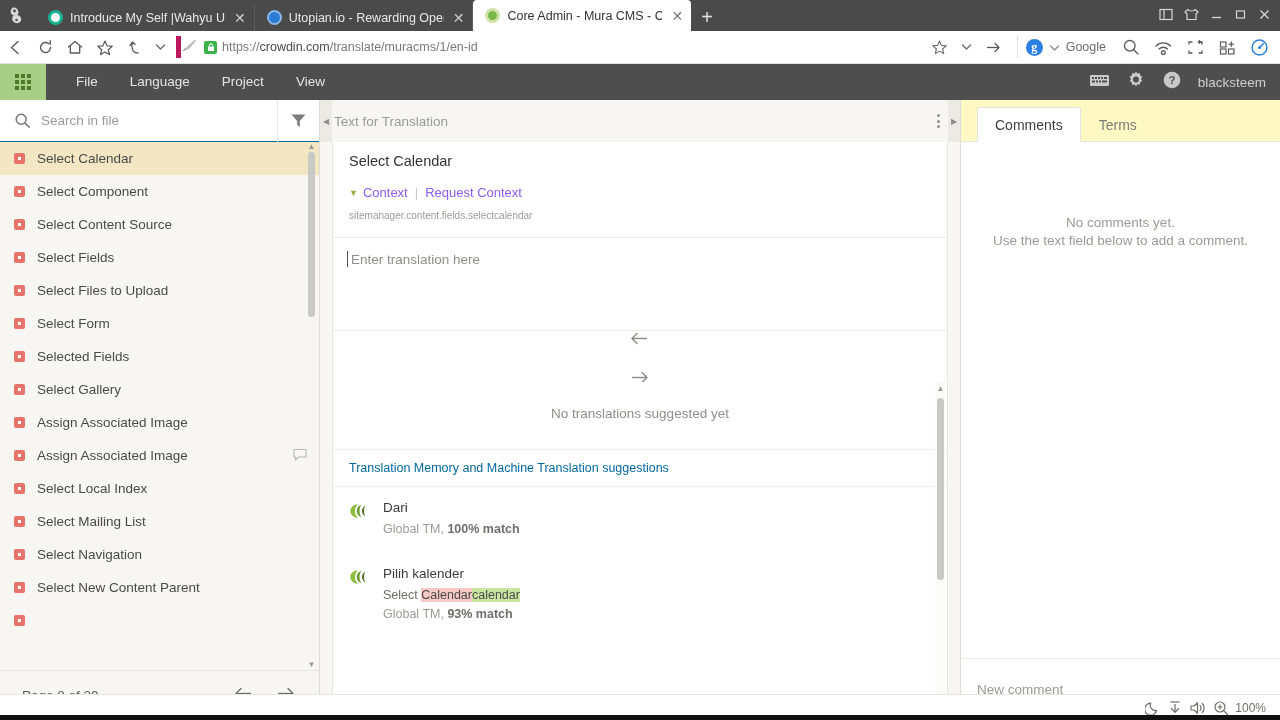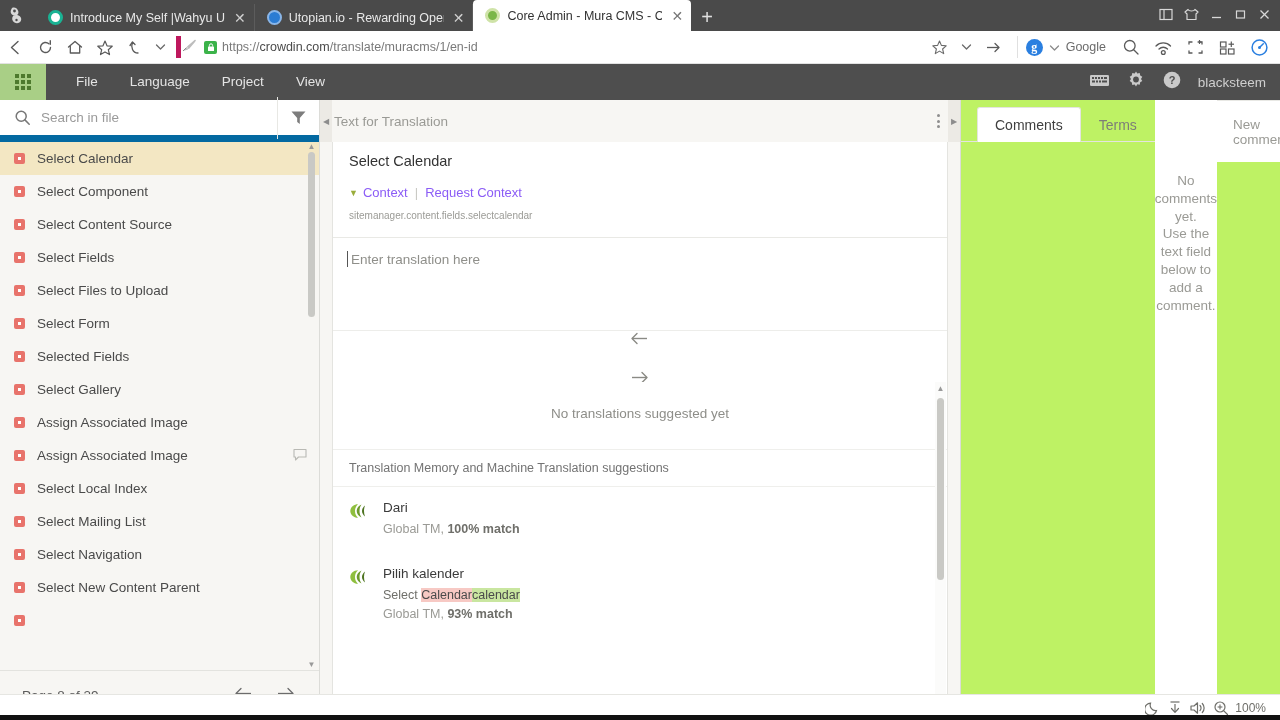--- a/index.html
+++ b/index.html
@@ -108,21 +108,21 @@
   }
 
   
   .left-panel {
     width: 320px; flex: 0 0 320px; background: #f7f6f3;
     display: flex; flex-direction: column; border-right: 1px solid #dcdcd8;
     position: relative;
   }
   .search-row {
     height: 42px; background: #fff; display: flex; align-items: center;
-    border-bottom: 7px solid #0369a1;
+    border-bottom: 1px solid #0369a1;
   }
   .search-row .si { padding: 0 10px 0 14px; display: flex; align-items: center; }
   .search-input {
     flex: 1; border: none; outline: none; font-size: 13.5px; color: #555;
     font-family: "Liberation Sans", sans-serif; background: transparent;
   }
   .search-input::placeholder { color: #9a9a9a; }
   .filter-btn {
     width: 42px; height: 42px; display: flex; align-items: center;
     justify-content: center; border-left: 1px solid #e8e8e4;
@@ -227,21 +227,21 @@
   }
   .sugg-body {
     margin: 0 12px; flex: 1; background: #fff; border: 1px solid #e4e4e0;
     border-top: none; position: relative; overflow: hidden;
   }
   .sugg-empty {
     text-align: center; font-size: 13.5px; color: #8e8e89; padding: 24px 0 28px;
     border-bottom: 1px solid #efefec;
   }
   .sugg-hdr {
-    font-size: 12.5px; color: #737373; padding: 11px 16px;
+    font-size: 12.5px; color: #0369a1; padding: 11px 16px;
     border-bottom: 1px solid #efefec;
   }
   .sugg-item { padding: 13px 16px 17px; display: flex; gap: 14px; }
   .cw-mark { flex: 0 0 20px; padding-top: 3px; }
   .sugg-title { font-size: 13.5px; color: #3b3b3b; margin-bottom: 7px; }
   .sugg-sub { font-size: 12.5px; color: #6f6f6a; margin-bottom: 5px; }
   .hl-del { background: #f7c9c4; color: #4a4a4a; }
   .hl-add { background: #c9e6a0; color: #4a4a4a; }
   .sugg-meta { font-size: 12.5px; color: #9a9a95; }
   .sugg-meta b { color: #6f6f6a; font-weight: bold; }
@@ -250,22 +250,22 @@
     display: flex; flex-direction: column; align-items: center;
     background: #fbfbfa;
   }
   .cp-thumb {
     position: absolute; left: 2px; top: 16px; width: 7px; height: 182px;
     background: #c9c9c5; border-radius: 4px;
   }
 
   
   .right-panel {
-    width: 320px; flex: 0 0 320px; background: #bef264;
-    border-left: 1px solid #dcdcd8; display: flex; flex-direction: row;
+    width: 320px; flex: 0 0 320px; background: #fef9c3;
+    border-left: 1px solid #dcdcd8; display: flex; flex-direction: column;
   }
   .rp-tabs {
     height: 42px; display: flex; align-items: flex-end; padding-left: 16px;
     border-bottom: 1px solid #e4e4e0;
   }
   .rp-tab {
     font-size: 14px; color: #7d7d78; padding: 10px 17px; line-height: 1;
     border: 1px solid transparent; border-bottom: none; position: relative; top: 1px;
   }
   .rp-tab.active {

